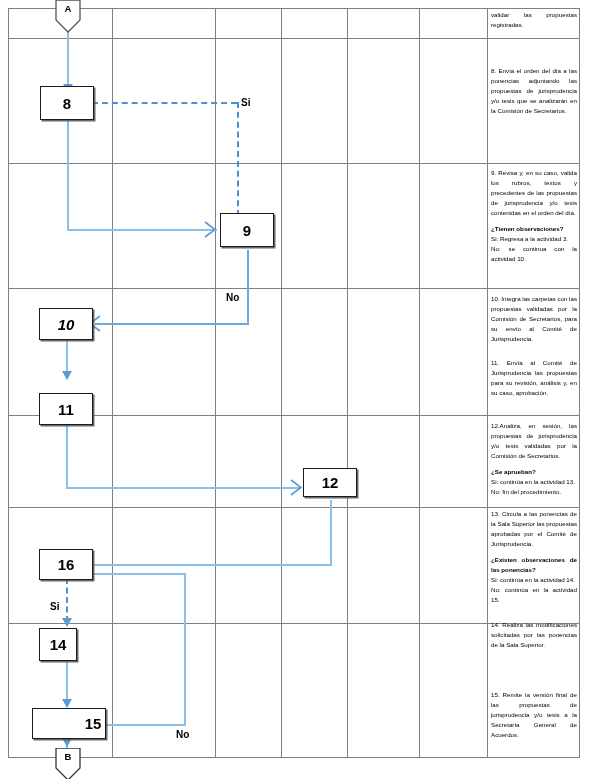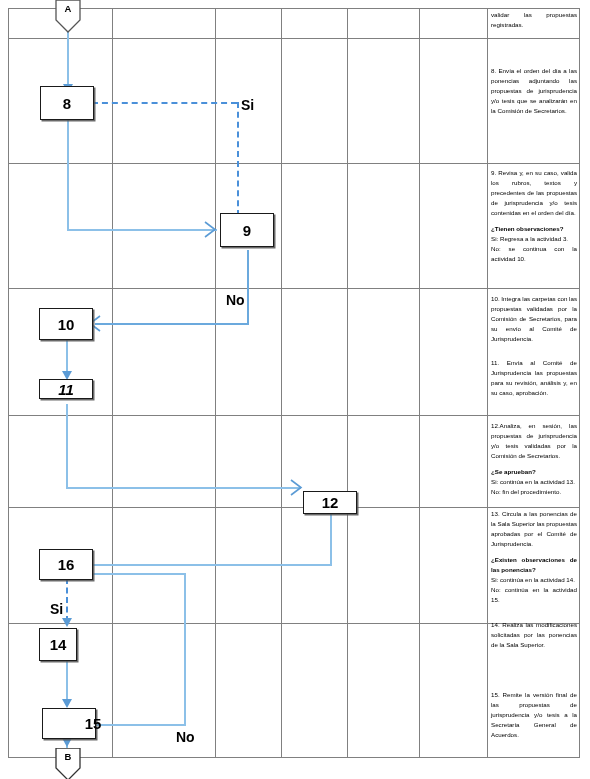--- a/index.html
+++ b/index.html
@@ -113,21 +113,21 @@
     border-right: 5px solid transparent;
     border-top: 9px solid #5b9bd5;
   }
   .ah-left {
     border-top: 5px solid transparent;
     border-bottom: 5px solid transparent;
     border-right: 9px solid #5b9bd5;
   }
   .edgelabel {
     position: absolute;
-    font-size: 14px;
+    font-size: 10px;
     font-weight: bold;
     color: #000;
     z-index: 8;
     white-space: nowrap;
   }
   
   .desc {
     position: absolute;
     box-sizing: border-box;
     font-size: 6.2px;
@@ -217,26 +217,26 @@
   <div class="edgelabel" style="left:176px; top:729px;">No</div>
 
   <div class="ln v" style="left:66px; top:660px; height:42px;"></div>
   <div class="arrowhead ah-down" style="left:62px; top:699px;"></div>
 
   <div class="ln v" style="left:66px; top:738px; height:16px;"></div>
   <div class="arrowhead ah-down" style="left:62px; top:738px;"></div>
 
   <div class="node" style="left:40px; top:86px;  width:54px; height:34px;">8</div>
   <div class="node" style="left:220px; top:213px; width:54px; height:34px;">9</div>
-  <div class="node" style="left:39px; top:308px; width:54px; height:32px;">10</div>
-  <div class="node" style="left:39px; top:379px; width:54px; height:20px;font-style:italic;">11</div>
-  <div class="node" style="left:303px; top:491px; width:54px; height:23px;">12</div>
+  <div class="node" style="left:39px; top:308px; width:54px; height:32px;font-style:italic;">10</div>
+  <div class="node" style="left:39px; top:393px; width:54px; height:32px;">11</div>
+  <div class="node" style="left:303px; top:468px; width:54px; height:29px;">12</div>
   <div class="node" style="left:39px; top:549px; width:54px; height:31px;">16</div>
   <div class="node" style="left:39px; top:628px; width:38px; height:33px;">14</div>
-  <div class="node" style="left:42px; top:708px; width:54px; height:31px;padding-left:48px;">15</div>
+  <div class="node" style="left:32px; top:708px; width:74px; height:31px;padding-left:48px;">15</div>
 
   <div class="connector" style="left:51px; top:748px;">
     <svg class="pent" viewBox="0 0 34 34">
       <polygon points="5,0 29,0 29,20 17,32 5,20" fill="#ffffff" stroke="#333333" stroke-width="1.3"></polygon>
     </svg>
     <div class="lbl">B</div>
   </div>
 
   <div class="desc" style="left:491px; top:10px; width:86px;">
     <p>validar las propuestas registradas.</p>

